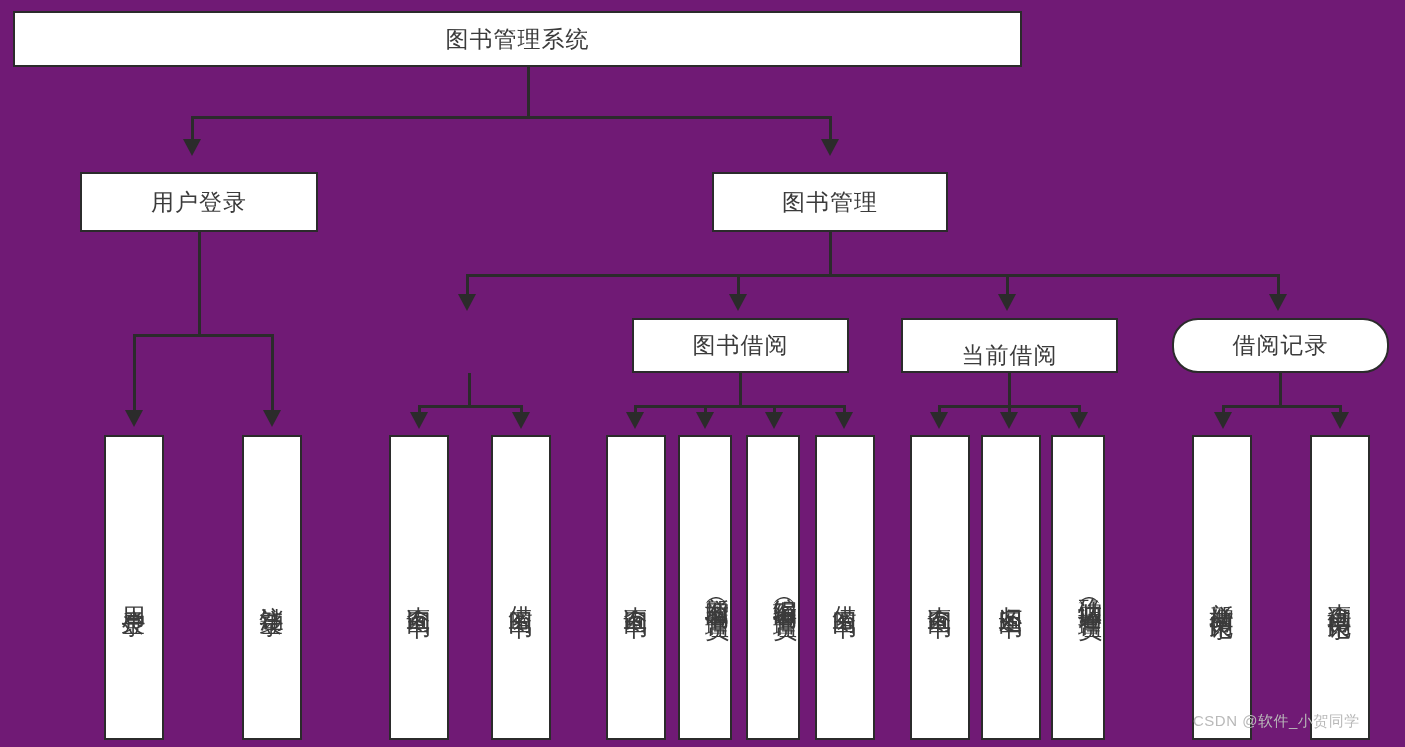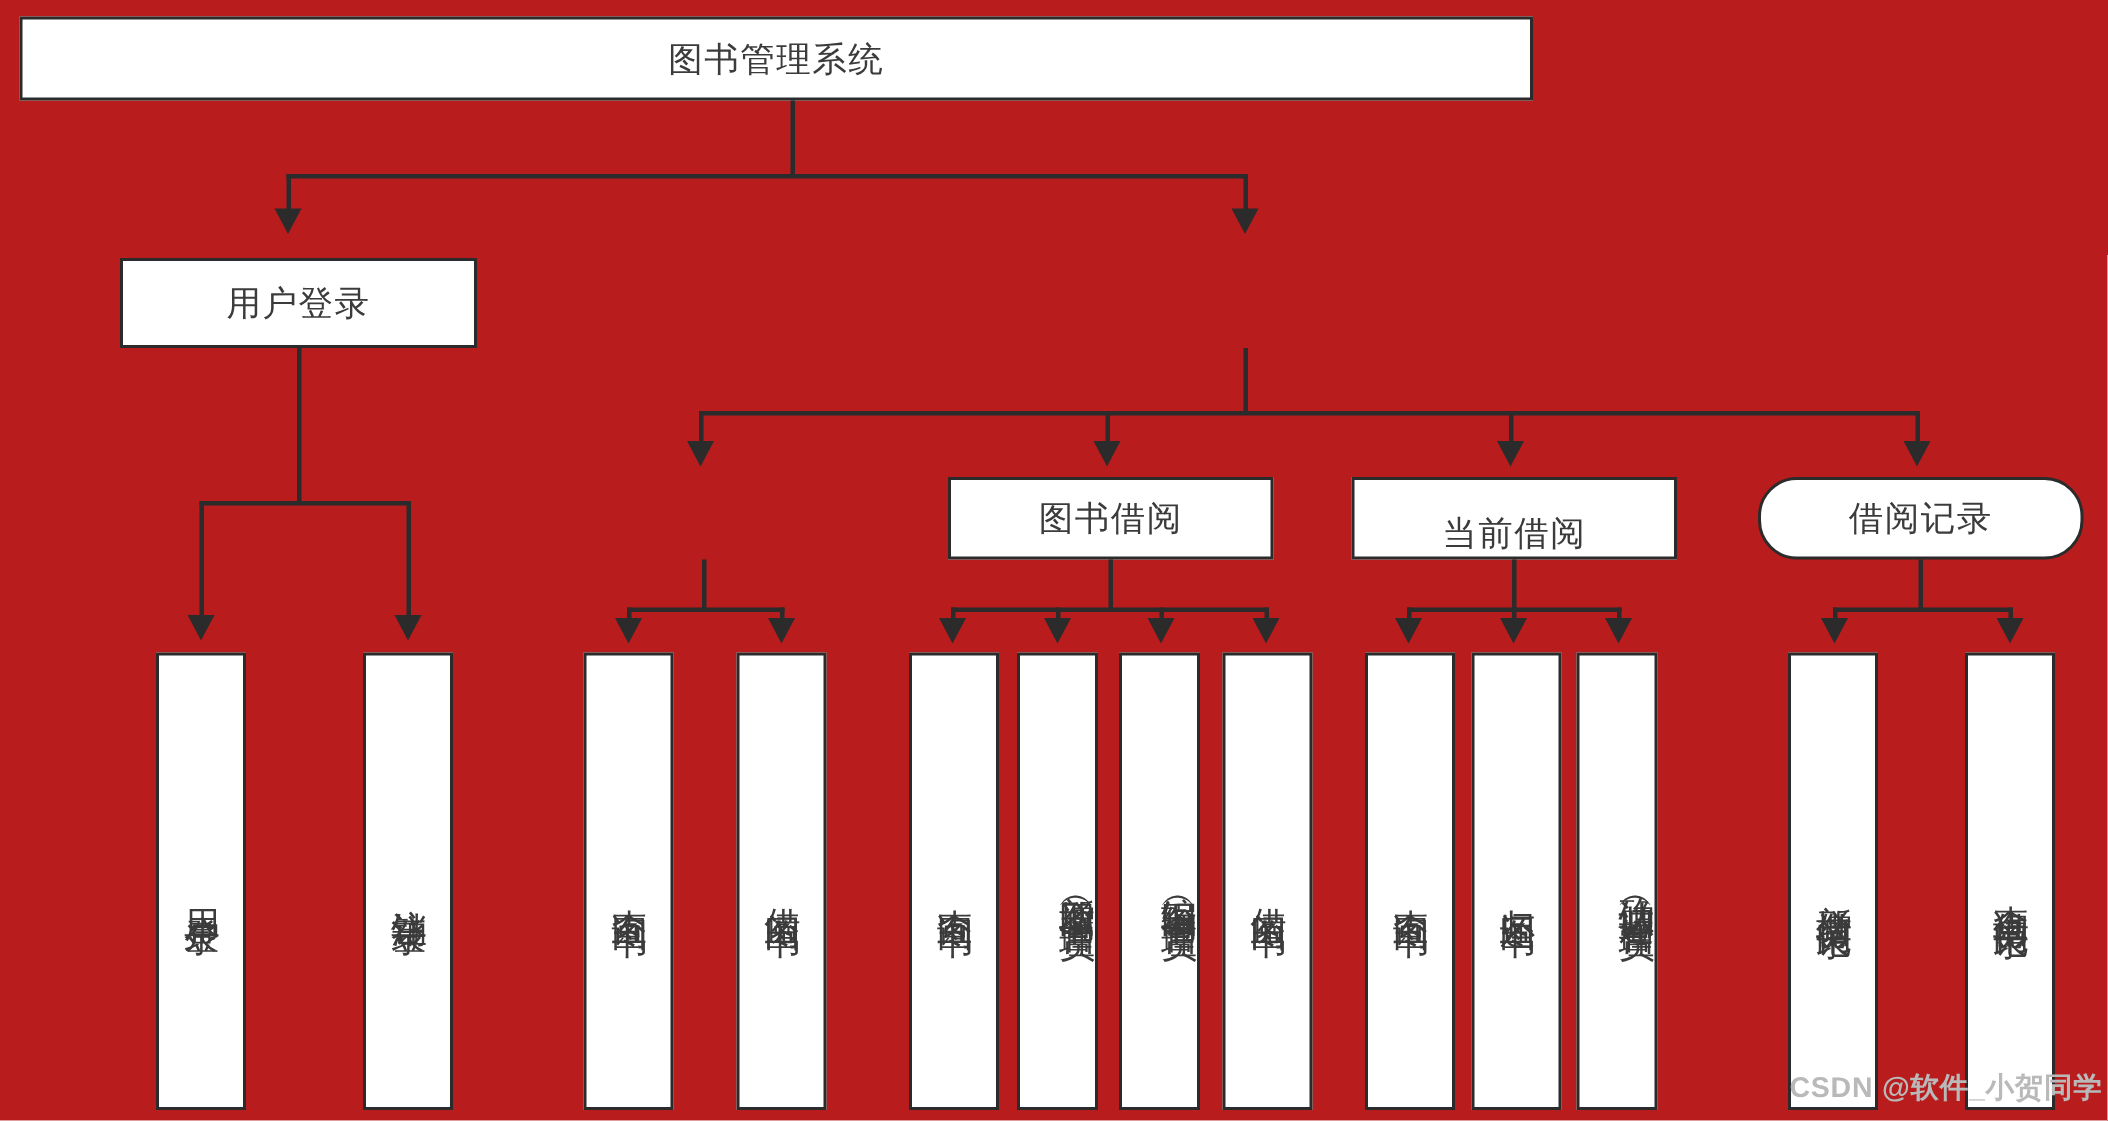--- a/index.html
+++ b/index.html
@@ -7,21 +7,21 @@
     padding: 0;
     background: #ffffff;
   }
   body {
     font-family: "Liberation Sans", "DejaVu Sans", sans-serif;
   }
   #canvas {
     position: relative;
     width: 1405px;
     height: 747px;
-    background: #b91c1c;
+    background: #701a75;
     overflow: hidden;
   }
   .node {
     position: absolute;
     box-sizing: border-box;
     border: 2px solid #2b2b2b;
     background: #ffffff;
     display: flex;
     align-items: center;
     justify-content: center;
@@ -58,24 +58,23 @@
     position: absolute;
     width: 0;
     height: 0;
     border-left: 9px solid transparent;
     border-right: 9px solid transparent;
     border-top: 17px solid #2b2b2b;
   }
   #watermark {
     position: absolute;
     color: #b9b9b9;
-    font-size: 19px;
+    font-size: 15px;
     white-space: nowrap;
     letter-spacing: 0.5px;
-    font-weight: bold;
   }
 </style>
 </head>
 <body>
 
 <div id="canvas">
 
   <div class="node h" style="left:13px; top:11px; width:1009px; height:56px;">
     <span>图书管理系统</span>
   </div>
@@ -87,20 +86,23 @@
   <div class="edge" style="left:191px; top:116px; width:3px; height:27px;"></div>
   <div class="arrow" style="left:183px; top:139px;"></div>
 
   <div class="edge" style="left:829px; top:116px; width:3px; height:27px;"></div>
   <div class="arrow" style="left:821px; top:139px;"></div>
 
   <div class="node h" style="left:80px; top:172px; width:238px; height:60px;">
     <span>用户登录</span>
   </div>
 
+  <div class="node h" style="left:712px; top:172px; width:236px; height:60px;">
+    <span>图书管理</span>
+  </div>
 
   <div class="edge" style="left:198px; top:232px; width:3px; height:104px;"></div>
   <div class="edge" style="left:133px; top:334px; width:141px; height:3px;"></div>
   <div class="edge" style="left:133px; top:334px; width:3px; height:80px;"></div>
   <div class="arrow" style="left:125px; top:410px;"></div>
   <div class="edge" style="left:271px; top:334px; width:3px; height:80px;"></div>
   <div class="arrow" style="left:263px; top:410px;"></div>
 
   <div class="edge" style="left:829px; top:232px; width:3px; height:44px;"></div>
   <div class="edge" style="left:466px; top:274px; width:814px; height:3px;"></div>

